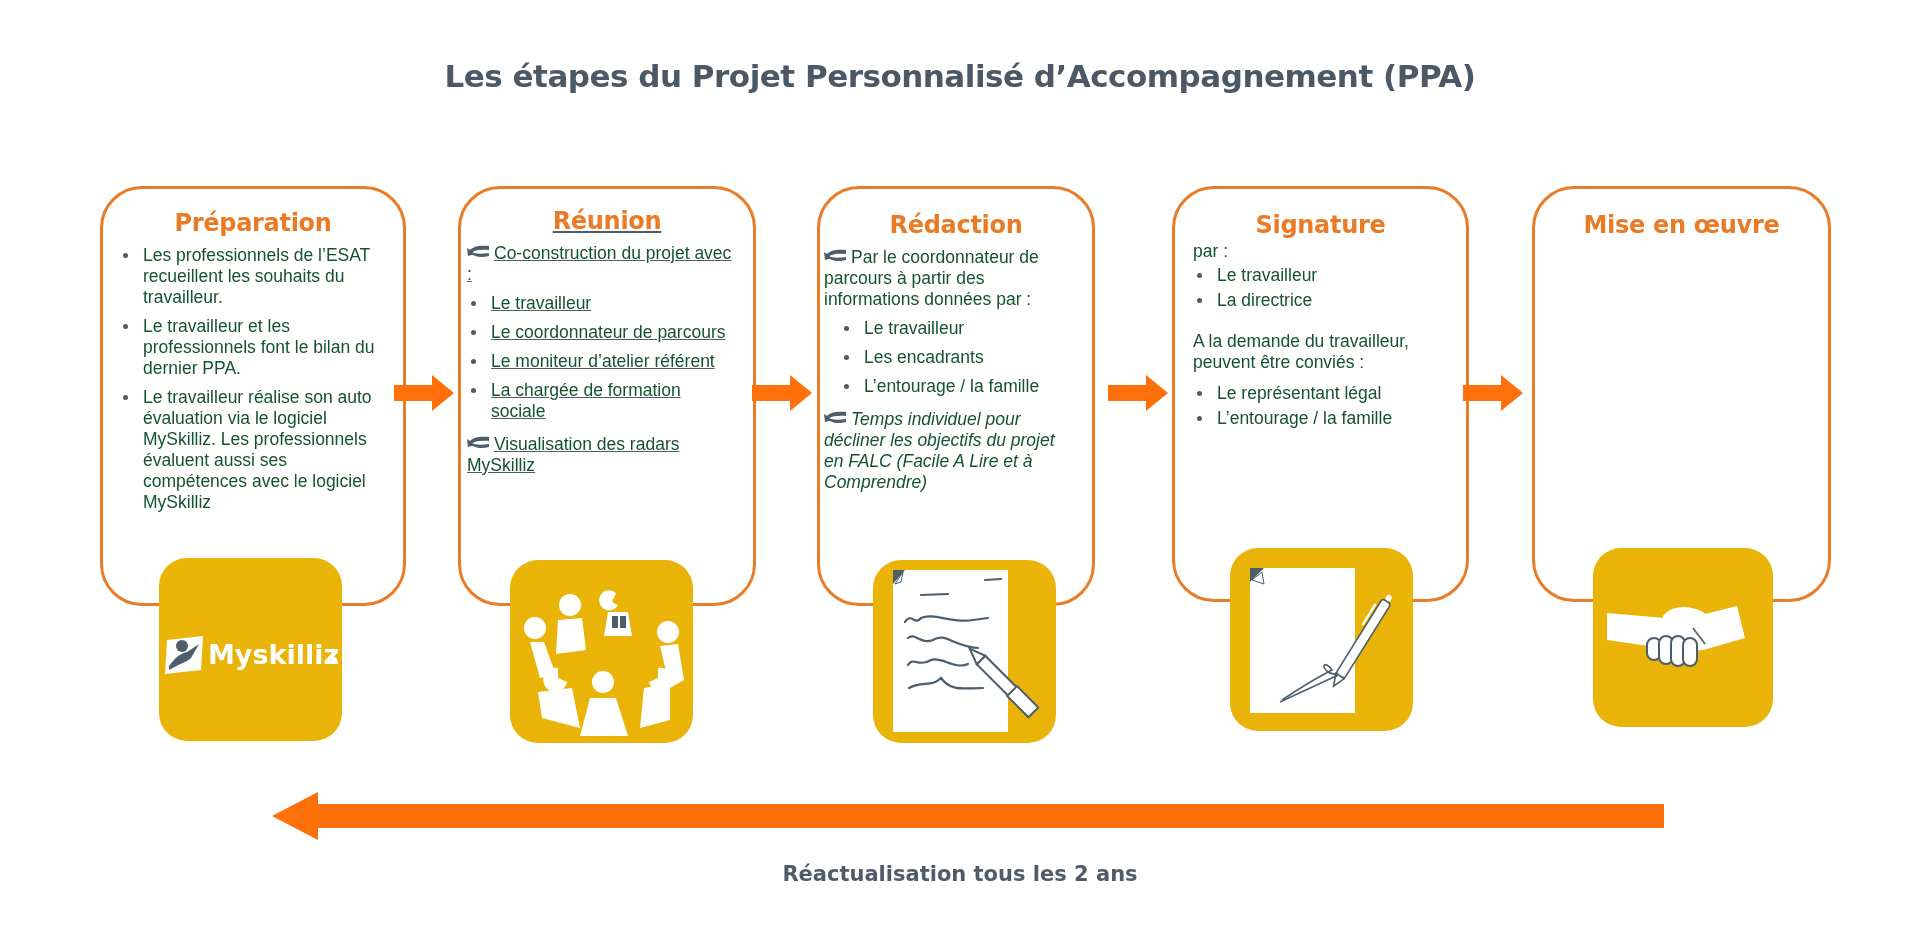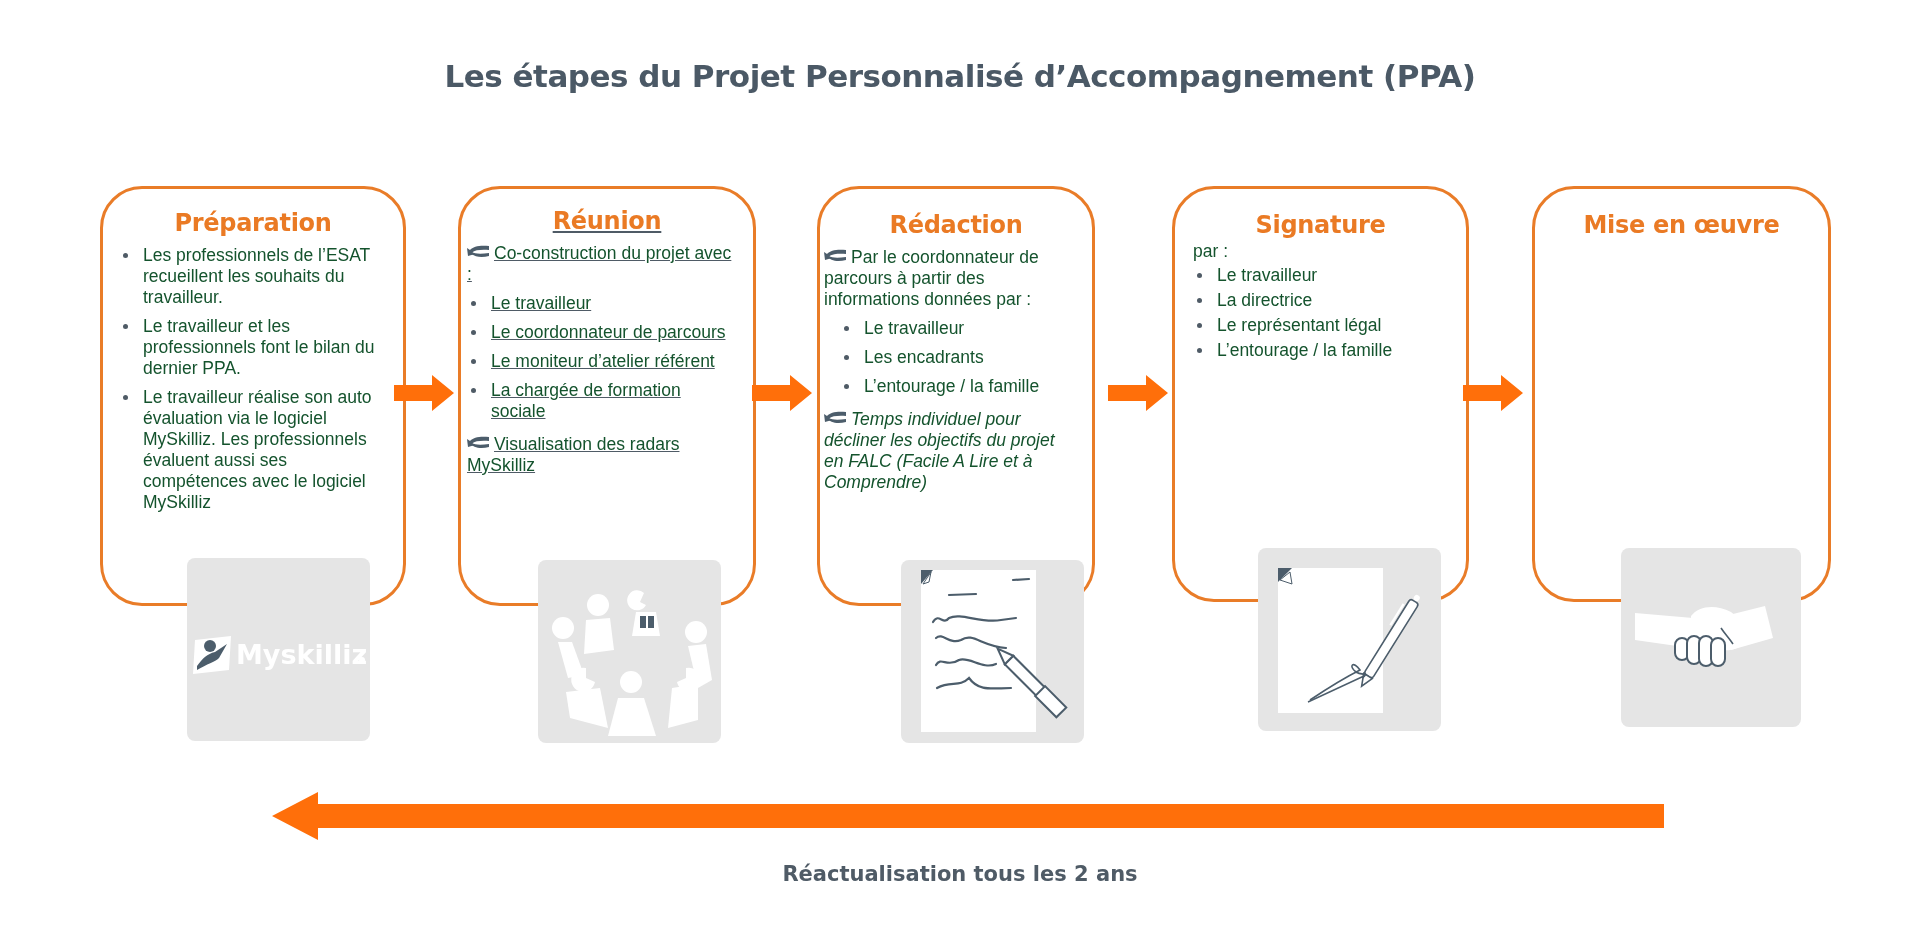--- a/index.html
+++ b/index.html
@@ -33,21 +33,21 @@
     content: ""; position: absolute; left: -20px; top: 8px;
     width: 5px; height: 5px; border-radius: 50%; background: #4f5b66;
   }
   .card-body ul.tight li { margin-bottom: 4px; }
   .card-body p { margin: 0 0 8px 0; }
   .curl {
     display: inline-block; width: 24px; height: 16px; vertical-align: -1px; margin-right: 3px;
   }
   .icon-box {
     position: absolute; width: 183px; height: 183px;
-    background: #e5e5e5; border-radius: 8px; margin-left: 28px;
+    background: #eab308; border-radius: 28px;
   }
   .flow-arrow { position: absolute; width: 62px; height: 36px; }
   .back-arrow { position: absolute; left: 272px; top: 792px; width: 1392px; height: 48px; }
   .footer-label {
     position: absolute; left: 0; right: 0; top: 862px; text-align: center;
     font-family: "DejaVu Sans", sans-serif; font-size: 21px; font-weight: bold; color: #4f5b66;
   }
 </style>
 </head>
 <body>
@@ -180,20 +180,21 @@
 </svg>
 
 <div class="card" style="left:1172px; width:297px; height:416px;">
   <div class="card-title" style="margin-top:22px; margin-bottom:2px;">Signature</div>
   <div class="card-body" style="padding-left:18px;">
     <p style="margin-bottom:3px;">par :</p>
     <ul class="tight" style="padding-left:24px;">
       <li>Le travailleur</li>
       <li>La directrice</li>
     </ul>
+    <p style="margin-top:20px; margin-bottom:10px;">A la demande du travailleur, peuvent être conviés :</p>
     <ul class="tight" style="padding-left:24px;">
       <li>Le représentant légal</li>
       <li>L’entourage / la famille</li>
     </ul>
   </div>
 </div>
 <div class="icon-box" style="left:1230px; top:548px;">
   <svg width="183" height="183" viewBox="0 0 183 183">
     <path d="M20 20 L125 20 L125 165 L20 165 Z" fill="#fff"></path>
     <path d="M20 20 L34 20 L20 34 Z" fill="#4c5d6b"></path>

